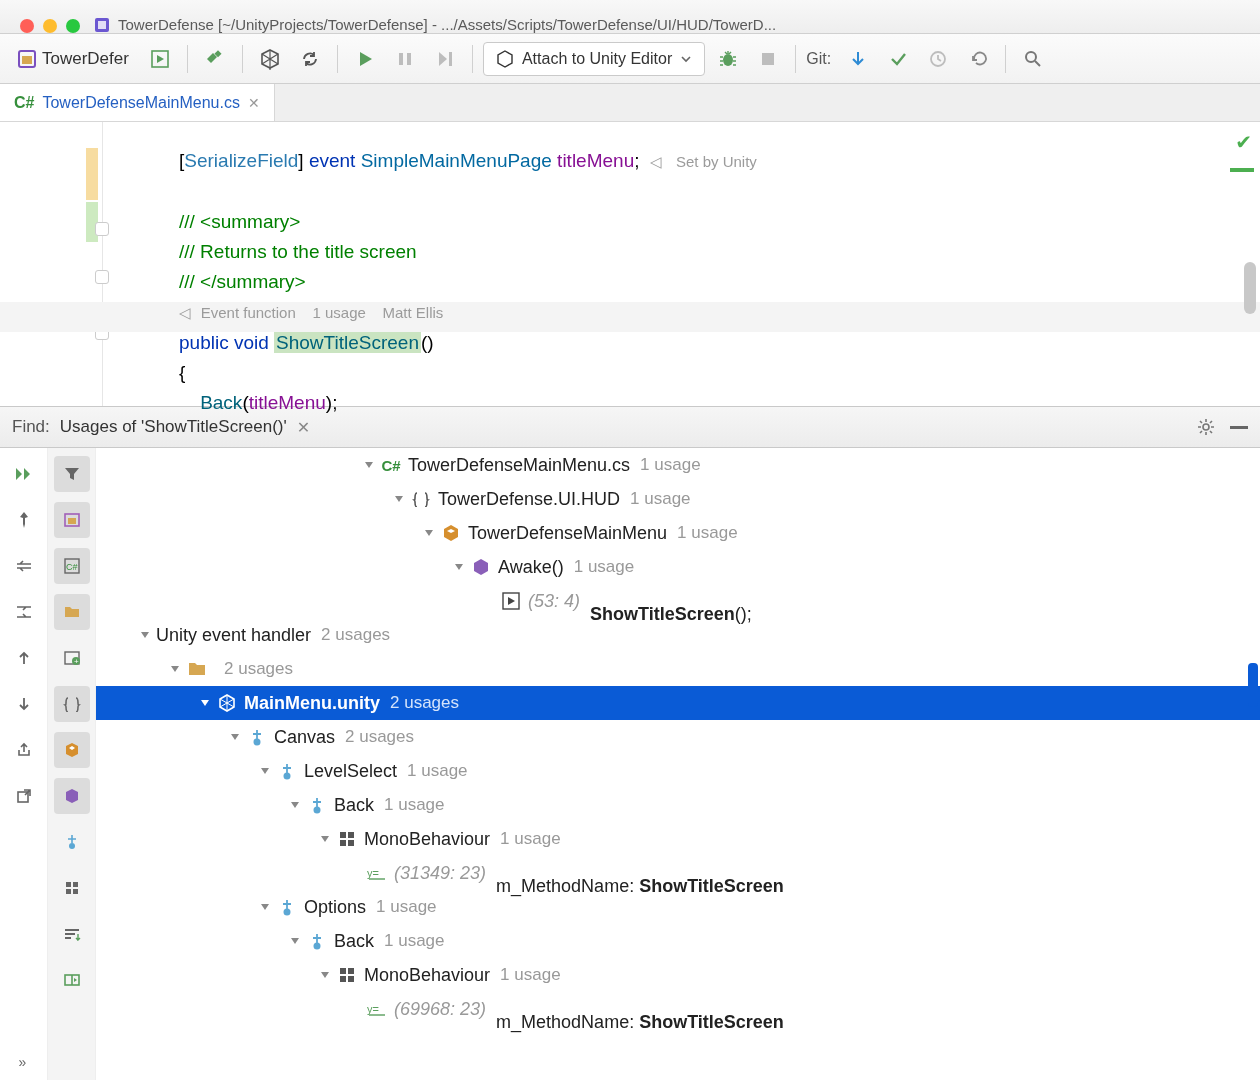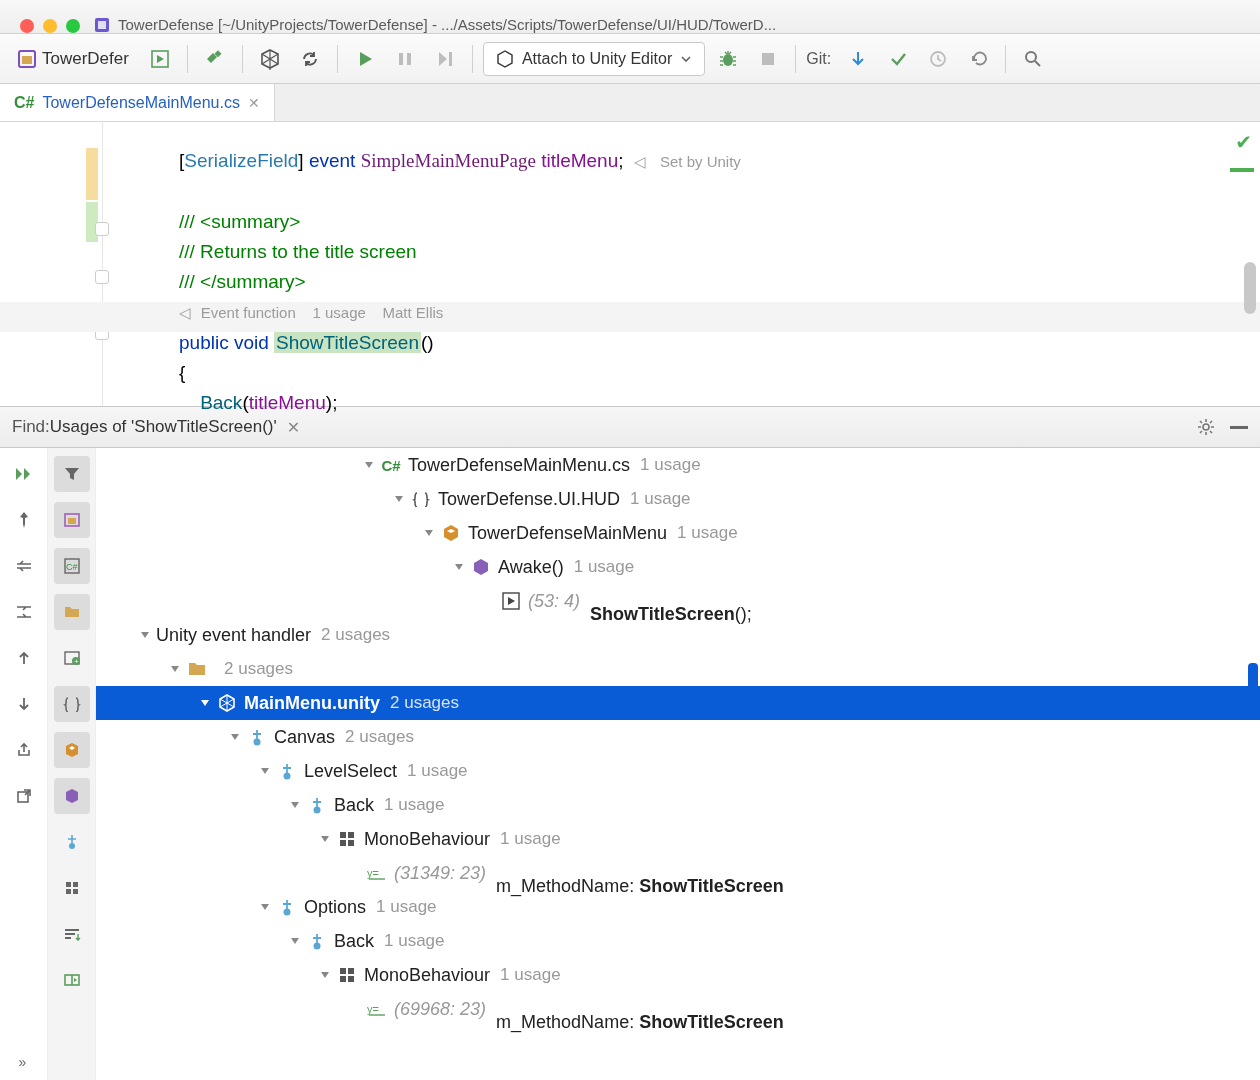--- a/index.html
+++ b/index.html
@@ -31,31 +31,31 @@
 
 .editor { position: relative; height: 284px; display: flex; background: #fff; }
 .gutter { width: 155px; background: #fff; position: relative; }
 .gutter-line { position: absolute; right: 52px; top: 0; width: 1px; height: 100%; background: #e6e6e6; }
 .gutter-mark { position: absolute; left: 86px; width: 12px; height: 52px; top: 26px; background: #f7dca0; }
 .gutter-mark2 { position: absolute; left: 86px; width: 12px; height: 40px; top: 80px; background: #cdeac0; }
 .fold { position: absolute; left: 95px; width: 14px; height: 14px; border: 1px solid #ccc; border-radius: 3px; background: #fff; }
 .code-area { flex: 1; padding: 24px 16px 0 24px; font-family: "JetBrains Mono", "Menlo", monospace; font-size: 19px; line-height: 30px; position: relative; }
 .hl-line { position: absolute; left: -179px; right: -36px; height: 30px; top: 180px; background: #f4f4f4; z-index: 0; }
 .code-line { position: relative; z-index: 1; white-space: pre; }
-.c-attr { color: #2a7ab0; } .c-key { color: #0033b3; } .c-type { color: #701a75; font-family: Liberation Serif, serif; } .c-field { color: #871094; }
+.c-attr { color: #2a7ab0; } .c-key { color: #0033b3; } .c-type { color: #0369a1; } .c-field { color: #871094; }
 .c-cmt { color: #008000; } .c-method { color: #00627a; } .c-method-hl { background: #cae4c1; padding: 0 2px; }
 .inlay { color: #9b9b9b; font-size: 15px; display: inline-flex; align-items: center; gap: 6px; }
 .editor-right { width: 36px; position: relative; }
 .check { position: absolute; top: 8px; right: 8px; color: #4caf50; font-size: 20px; }
 .mini-stripe { position: absolute; right: 6px; top: 46px; width: 24px; height: 4px; background: #4caf50; }
 .scroll-thumb { position: absolute; right: 4px; top: 140px; width: 12px; height: 52px; background: #c8c8c8; border-radius: 6px; }
 
 
 .find-header { height: 42px; background: linear-gradient(#f6f6f6,#ececec); border-top: 1px solid #c9c9c9; border-bottom: 1px solid #c9c9c9; display: flex; align-items: center; padding: 0 12px; }
-.find-label { color: #555; font-size: 17px; }
+.find-label { color: #555; margin-right: 10px; font-size: 17px; }
 .find-title { color: #333; font-size: 17px; }
 .find-close { color: #888; margin-left: 10px; font-size: 16px; cursor: pointer; }
 .find-spacer { flex: 1; }
 .find-cog { color: #777; margin-right: 14px; cursor: pointer; }
 .find-min { width: 18px; height: 3px; background: #666; cursor: pointer; }
 
 
 .find-body { display: flex; height: 632px; }
 .side-col { width: 48px; background: #fff; border-right: 1px solid #eee; display: flex; flex-direction: column; align-items: center; padding-top: 8px; gap: 10px; }
 .side-col.grey { background: #f4f4f4; }

